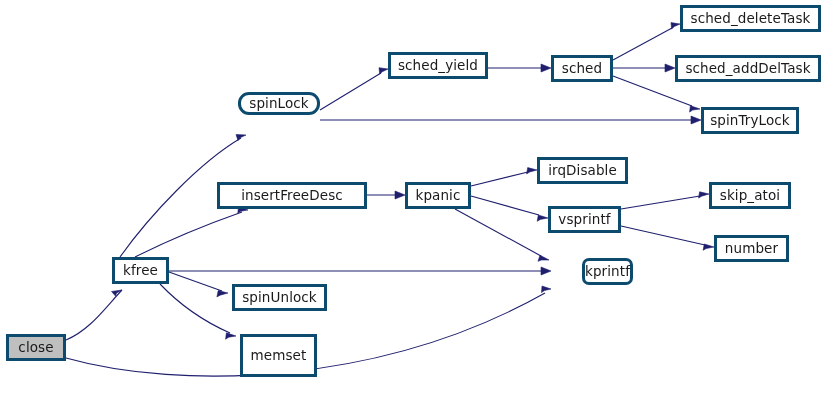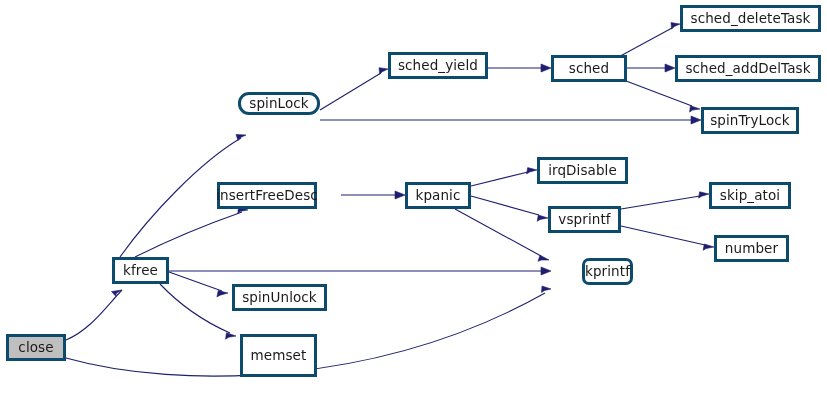--- a/index.html
+++ b/index.html
@@ -135,36 +135,36 @@
   <div id="node-layer">
       <div class="node current" style="left: 6px; top: 334px; width: 60px; height: 27px;">
         <span>close</span>
       </div>
       <div class="node" style="left: 112px; top: 257px; width: 57px; height: 27px;">
         <span>kfree</span>
       </div>
       <div class="node" style="left: 238px; top: 92px; width: 82px; height: 23px; border-radius: 11px;">
         <span>spinLock</span>
       </div>
-      <div class="node" style="left: 217px; top: 182px; width: 100px; height: 27px;">
+      <div class="node" style="left: 217px; top: 182px; width: 150px; height: 27px;">
         <span>insertFreeDesc</span>
       </div>
       <div class="node" style="left: 232px; top: 284px; width: 95px; height: 27px;">
         <span>spinUnlock</span>
       </div>
       <div class="node" style="left: 240px; top: 334px; width: 77px; height: 43px;">
         <span>memset</span>
       </div>
       <div class="node" style="left: 388px; top: 52px; width: 100px; height: 27px;">
         <span>sched_yield</span>
       </div>
       <div class="node" style="left: 405px; top: 182px; width: 66px; height: 27px;">
         <span>kpanic</span>
       </div>
-      <div class="node" style="left: 551px; top: 55px; width: 76px; height: 27px; align-items: center;">
+      <div class="node" style="left: 551px; top: 55px; width: 62px; height: 27px; align-items: center;">
         <span>sched</span>
       </div>
       <div class="node" style="left: 537px; top: 157px; width: 91px; height: 27px;">
         <span>irqDisable</span>
       </div>
       <div class="node" style="left: 548px; top: 206px; width: 73px; height: 27px;">
         <span>vsprintf</span>
       </div>
       <div class="node" style="left: 582px; top: 258px; width: 51px; height: 27px; border-radius: 7px;">
         <span>kprintf</span>

